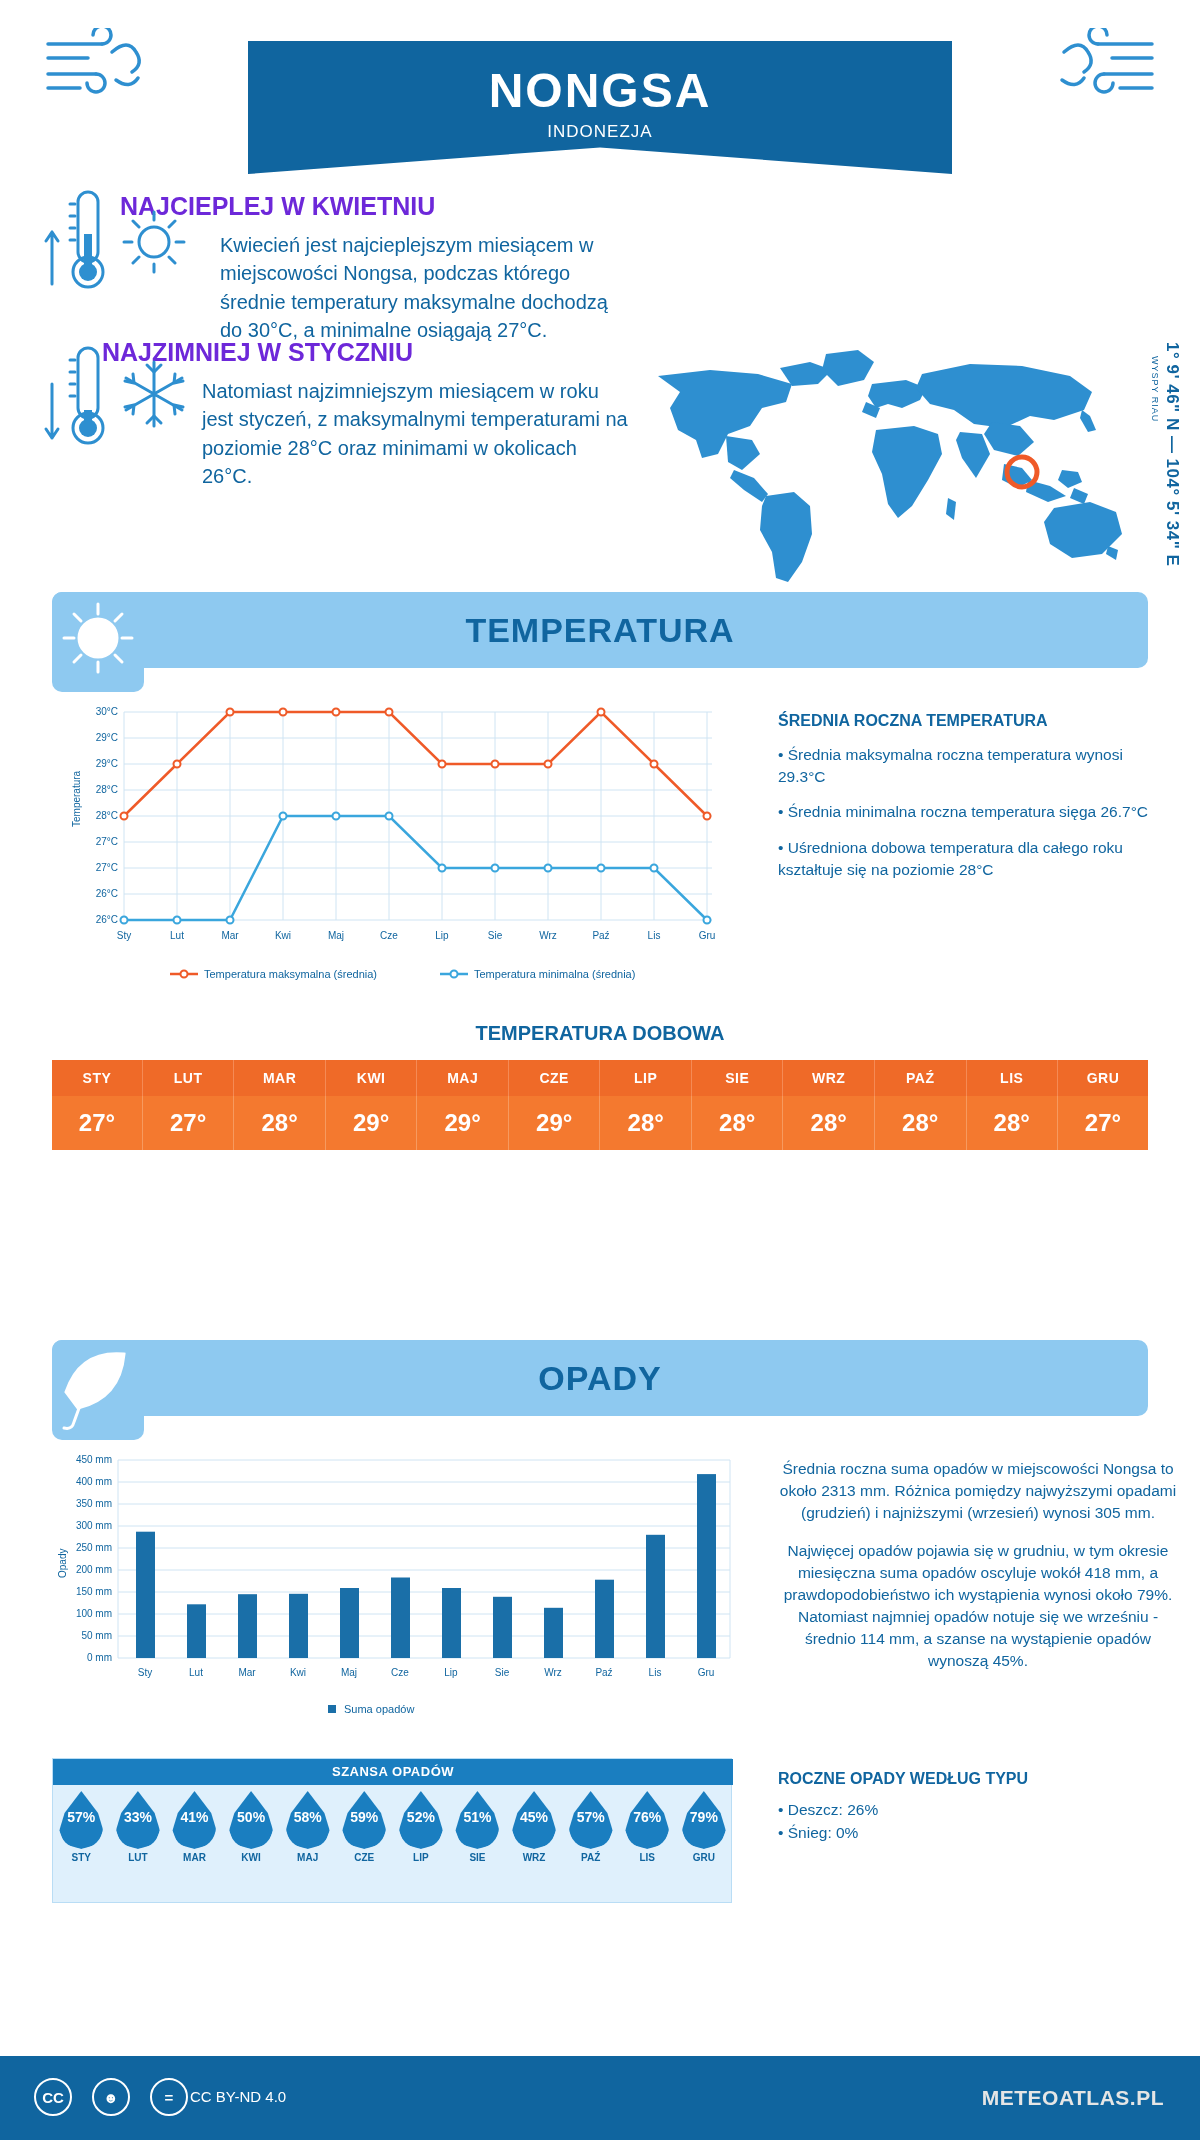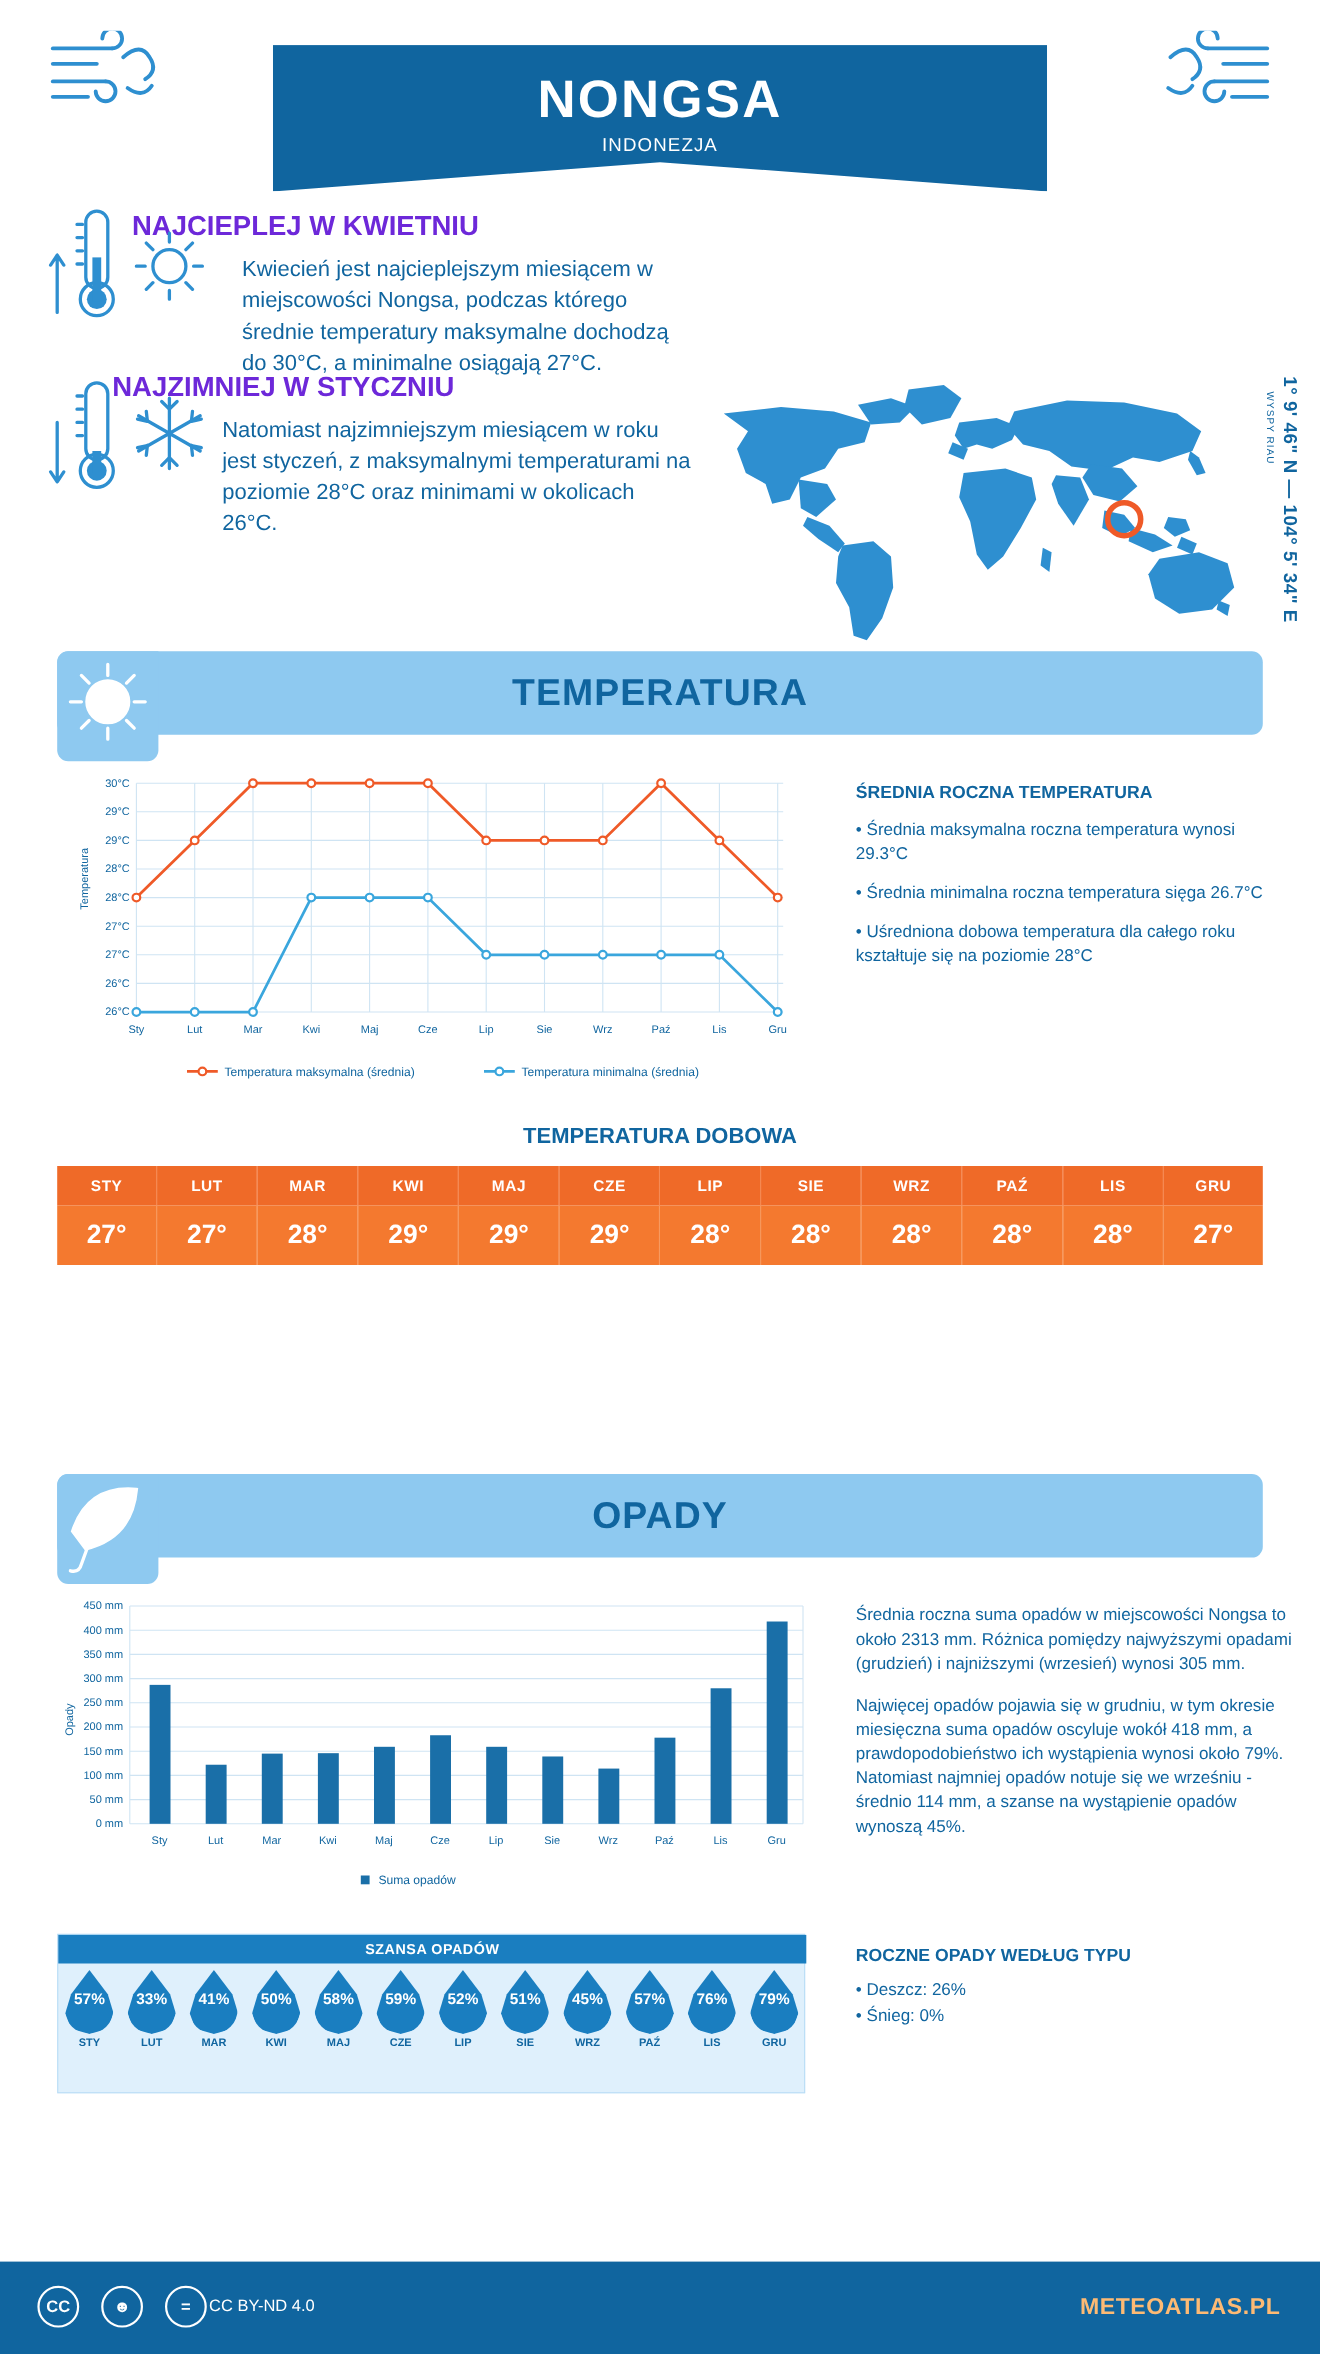--- a/index.html
+++ b/index.html
@@ -106,21 +106,21 @@
   .daily-val td {
     background:#f4792f; color:#ffffff; font-size:24px; font-weight:bold;
     height:54px;
     border-right:1px solid #f79a5f;
   }
   .daily-head td:last-child, .daily-val td:last-child { border-right:none; }
 
   
   .precip-section { position:absolute; left:0; top:1340px; width:1200px; }
   .chart-precip { position:absolute; left:40px; top:110px; width:730px; height:290px; }
-  .precip-side { position:absolute; left:778px; top:118px; width:400px; }
+  .precip-side { position:absolute; left:778px; top:118px; width:400px;text-align:center; }
   .precip-para { font-size:15.5px; line-height:1.42; color:#10659f; margin-bottom:16px; }
 
   .chance-box {
     position:absolute; left:52px; top:418px; width:680px; height:145px;
     background:#dff0fc; border:1px solid #b9ddf5;
   }
   .chance-head {
     position:absolute; left:0; top:0; width:680px; height:26px;
     background:#1a7ec0; color:#fff; font-size:13px; font-weight:bold;
     text-align:center; line-height:26px; letter-spacing:0.5px;
@@ -151,21 +151,21 @@
   .lic-icons { position:absolute; left:34px; top:22px; display:flex; gap:20px; }
   .lic-circle {
     width:38px; height:38px; border-radius:50%; border:2px solid #ffffff;
     color:#ffffff; font-size:15px; font-weight:bold;
     display:flex; align-items:center; justify-content:center;
   }
   .lic-text {
     position:absolute; left:190px; top:32px; color:#ffffff; font-size:15px;
   }
   .brand {
-    position:absolute; right:36px; top:30px; color:#fdba74;
+    position:absolute; right:36px; top:30px; color:#e5e5e5;
     font-size:21px; font-weight:bold; letter-spacing:0.5px;
   }
 
   
   .axis-text { font-size:10px; fill:#10659f; }
 </style>
 </head>
 <body>
 
 <div class="page">

